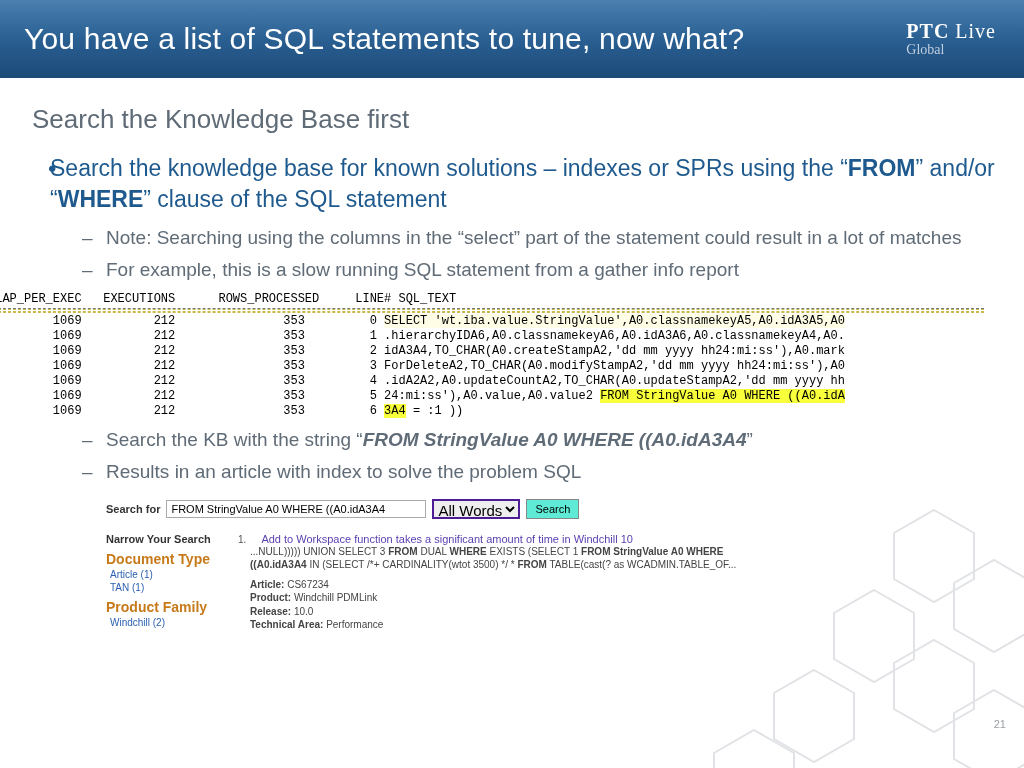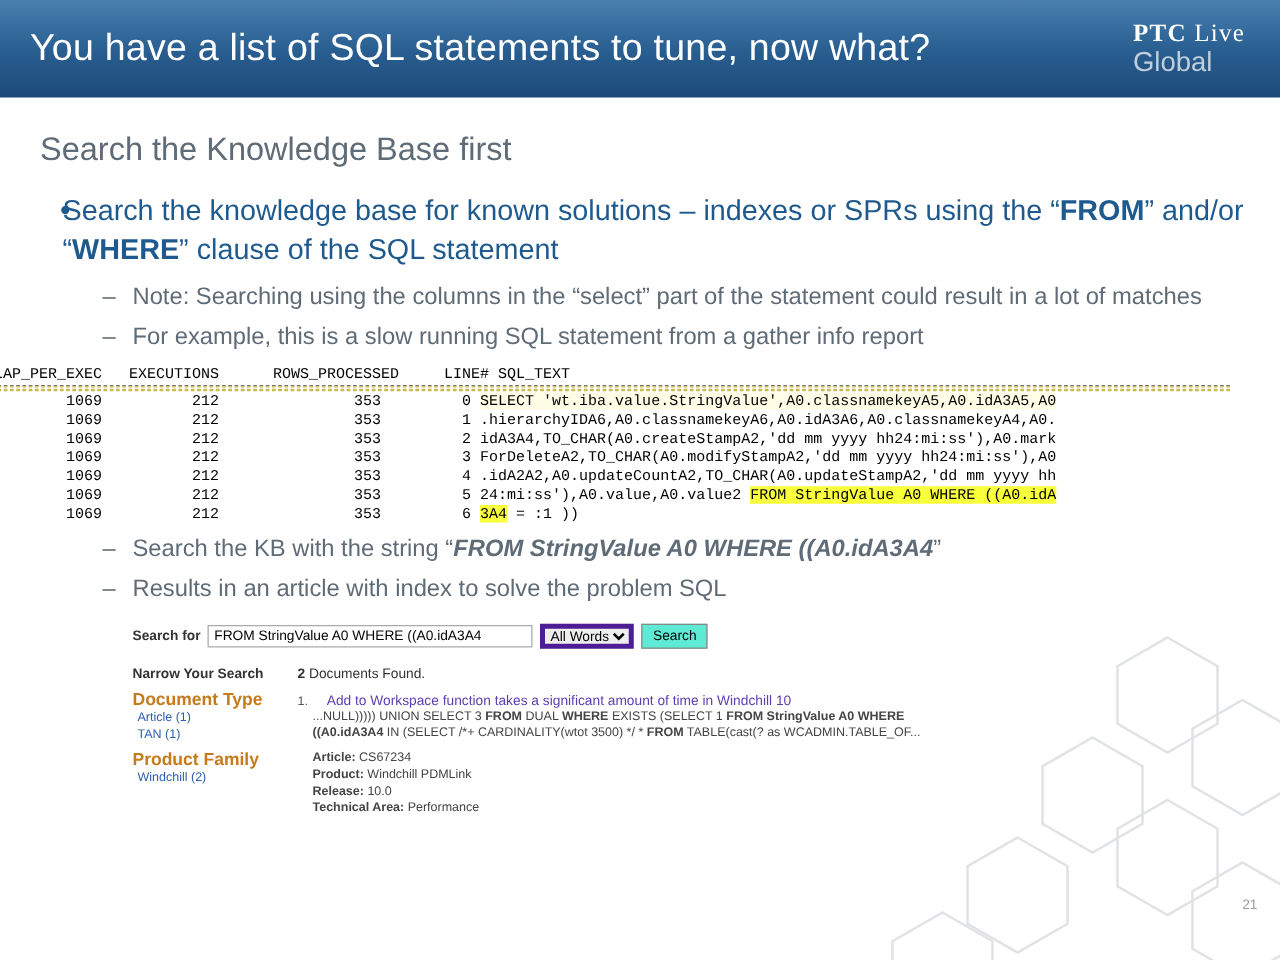--- a/index.html
+++ b/index.html
@@ -12,21 +12,21 @@
     height: 78px;
     display: flex;
     align-items: center;
     justify-content: space-between;
     padding: 0 28px 0 24px;
   }
   .header h1 { color: #fff; font-weight: 300; font-size: 30px; letter-spacing: 0.2px; }
   .brand { text-align: left; color: #fff; line-height: 1.1; }
   .brand .top { font-family: Georgia, 'Times New Roman', serif; font-size: 20px; letter-spacing: 1px; }
   .brand .top b { font-weight: bold; }
-  .brand .bot { font-family: Liberation Sans, sans-serif; font-size: 22px; color: #bfcfde; }
+  .brand .bot { font-family: Liberation Serif, serif; font-size: 14px; color: #bfcfde; }
 
   .body { padding: 18px 26px 0 26px; }
   .subtitle { color: #5f6b76; font-size: 26px; font-weight: 400; margin: 8px 0 18px 6px; }
 
   ul.top { list-style: none; }
   ul.top > li::before { content: "•"; color: #1f5a8f; font-size: 24px; position: absolute; left: 22px; }
   ul.top > li { position: relative; padding-left: 24px; color: #1f5a8f; font-size: 23px; line-height: 1.35; margin-left: 0; }
   ul.top > li .from, ul.top > li .where { font-weight: bold; }
 
   ul.sub { list-style: none; margin-top: 10px; }
@@ -57,21 +57,21 @@
     font-size: 11px;
     color: #333;
     position: relative;
   }
   .searchrow { display: flex; align-items: center; gap: 6px; }
   .searchrow label { font-weight: bold; font-size: 11px; }
   .searchrow input[type=text] {
     width: 260px; height: 18px; font-size: 11px; padding: 1px 4px;
     border: 1px solid #aaa;
   }
-  .searchrow select { font-size: 11px; height: 20px; border: 4px solid #4c1d95; background: #eee; }
+  .searchrow select { font-size: 15px; height: 20px; border: 2px solid #4c1d95; background: #eee; }
   .searchrow button { font-size: 11px; height: 20px; padding: 0 8px; border: 1px solid #888; background: #5eead4; }
   .hint { color: #888; font-size: 10px; margin: 2px 0 0 66px; }
 
   .results { display: flex; margin-top: 14px; gap: 22px; }
   .facets { width: 110px; }
   .facets h4 { font-size: 11px; font-weight: bold; color: #333; margin-bottom: 6px; }
   .facets .grp { color: #c77a1a; font-weight: bold; font-size: 14px; margin-top: 6px; }
   .facets a { color: #2a5fb0; font-size: 10px; text-decoration: none; display: block; margin: 2px 0 0 4px; }
 
   .docs { flex: 1; }
@@ -154,21 +154,20 @@
       <div class="results">
         <div class="facets">
           <h4>Narrow Your Search</h4>
           <div class="grp">Document Type</div>
           <a>Article (1)</a>
           <a>TAN (1)</a>
           <div class="grp">Product Family</div>
           <a>Windchill (2)</a>
         </div>
         <div class="docs">
-          <div class="found"><b>2</b><span> Documents Found.</span></div>
           <div>
             <span class="docnum">1.</span>
             <span class="doctitle">Add to Workspace function takes a significant amount of time in Windchill 10</span>
           </div>
           <div class="snippet">
             <span>...NULL))))) UNION SELECT 3 </span><b>FROM</b><span> DUAL </span><b>WHERE</b><span> EXISTS (SELECT 1 </span><b>FROM StringValue A0 WHERE</b><br>
             <b> ((A0.idA3A4</b><span> IN (SELECT /*+ CARDINALITY(wtot 3500) */ * </span><b>FROM</b><span> TABLE(cast(? as WCADMIN.TABLE_OF...</span>
           </div>
           <div class="meta">
             <b>Article:</b><span> CS67234</span><br>

